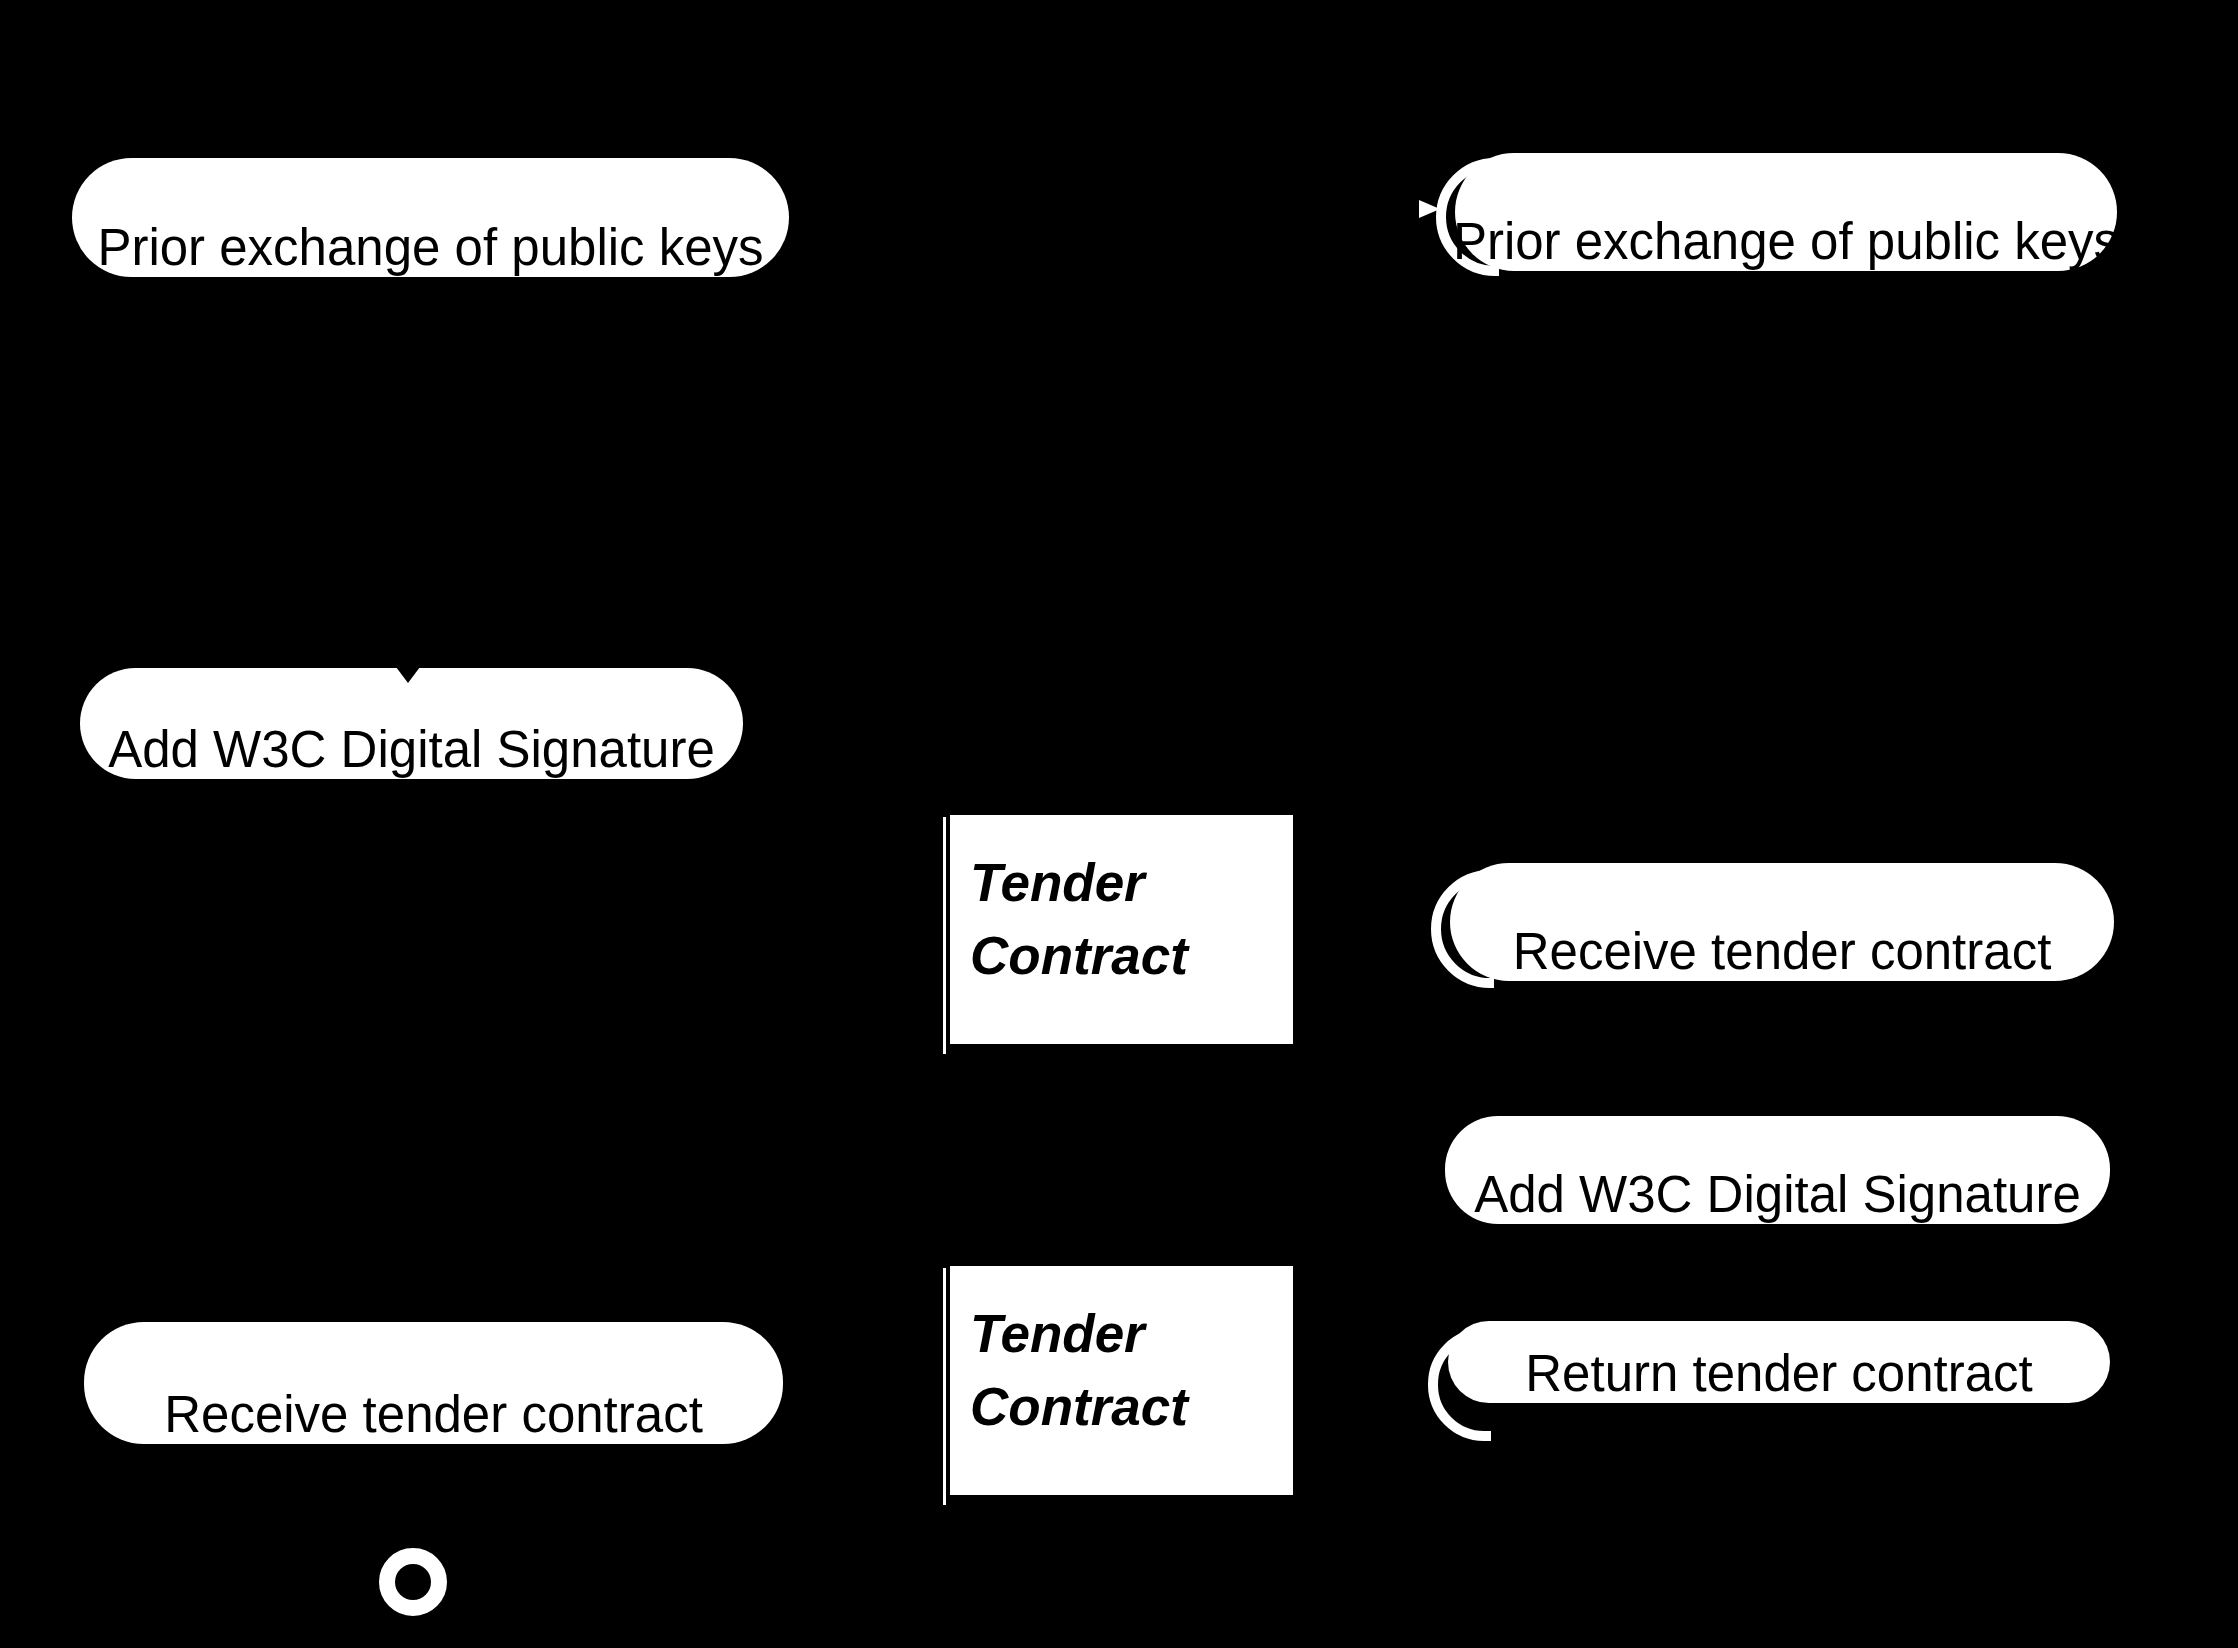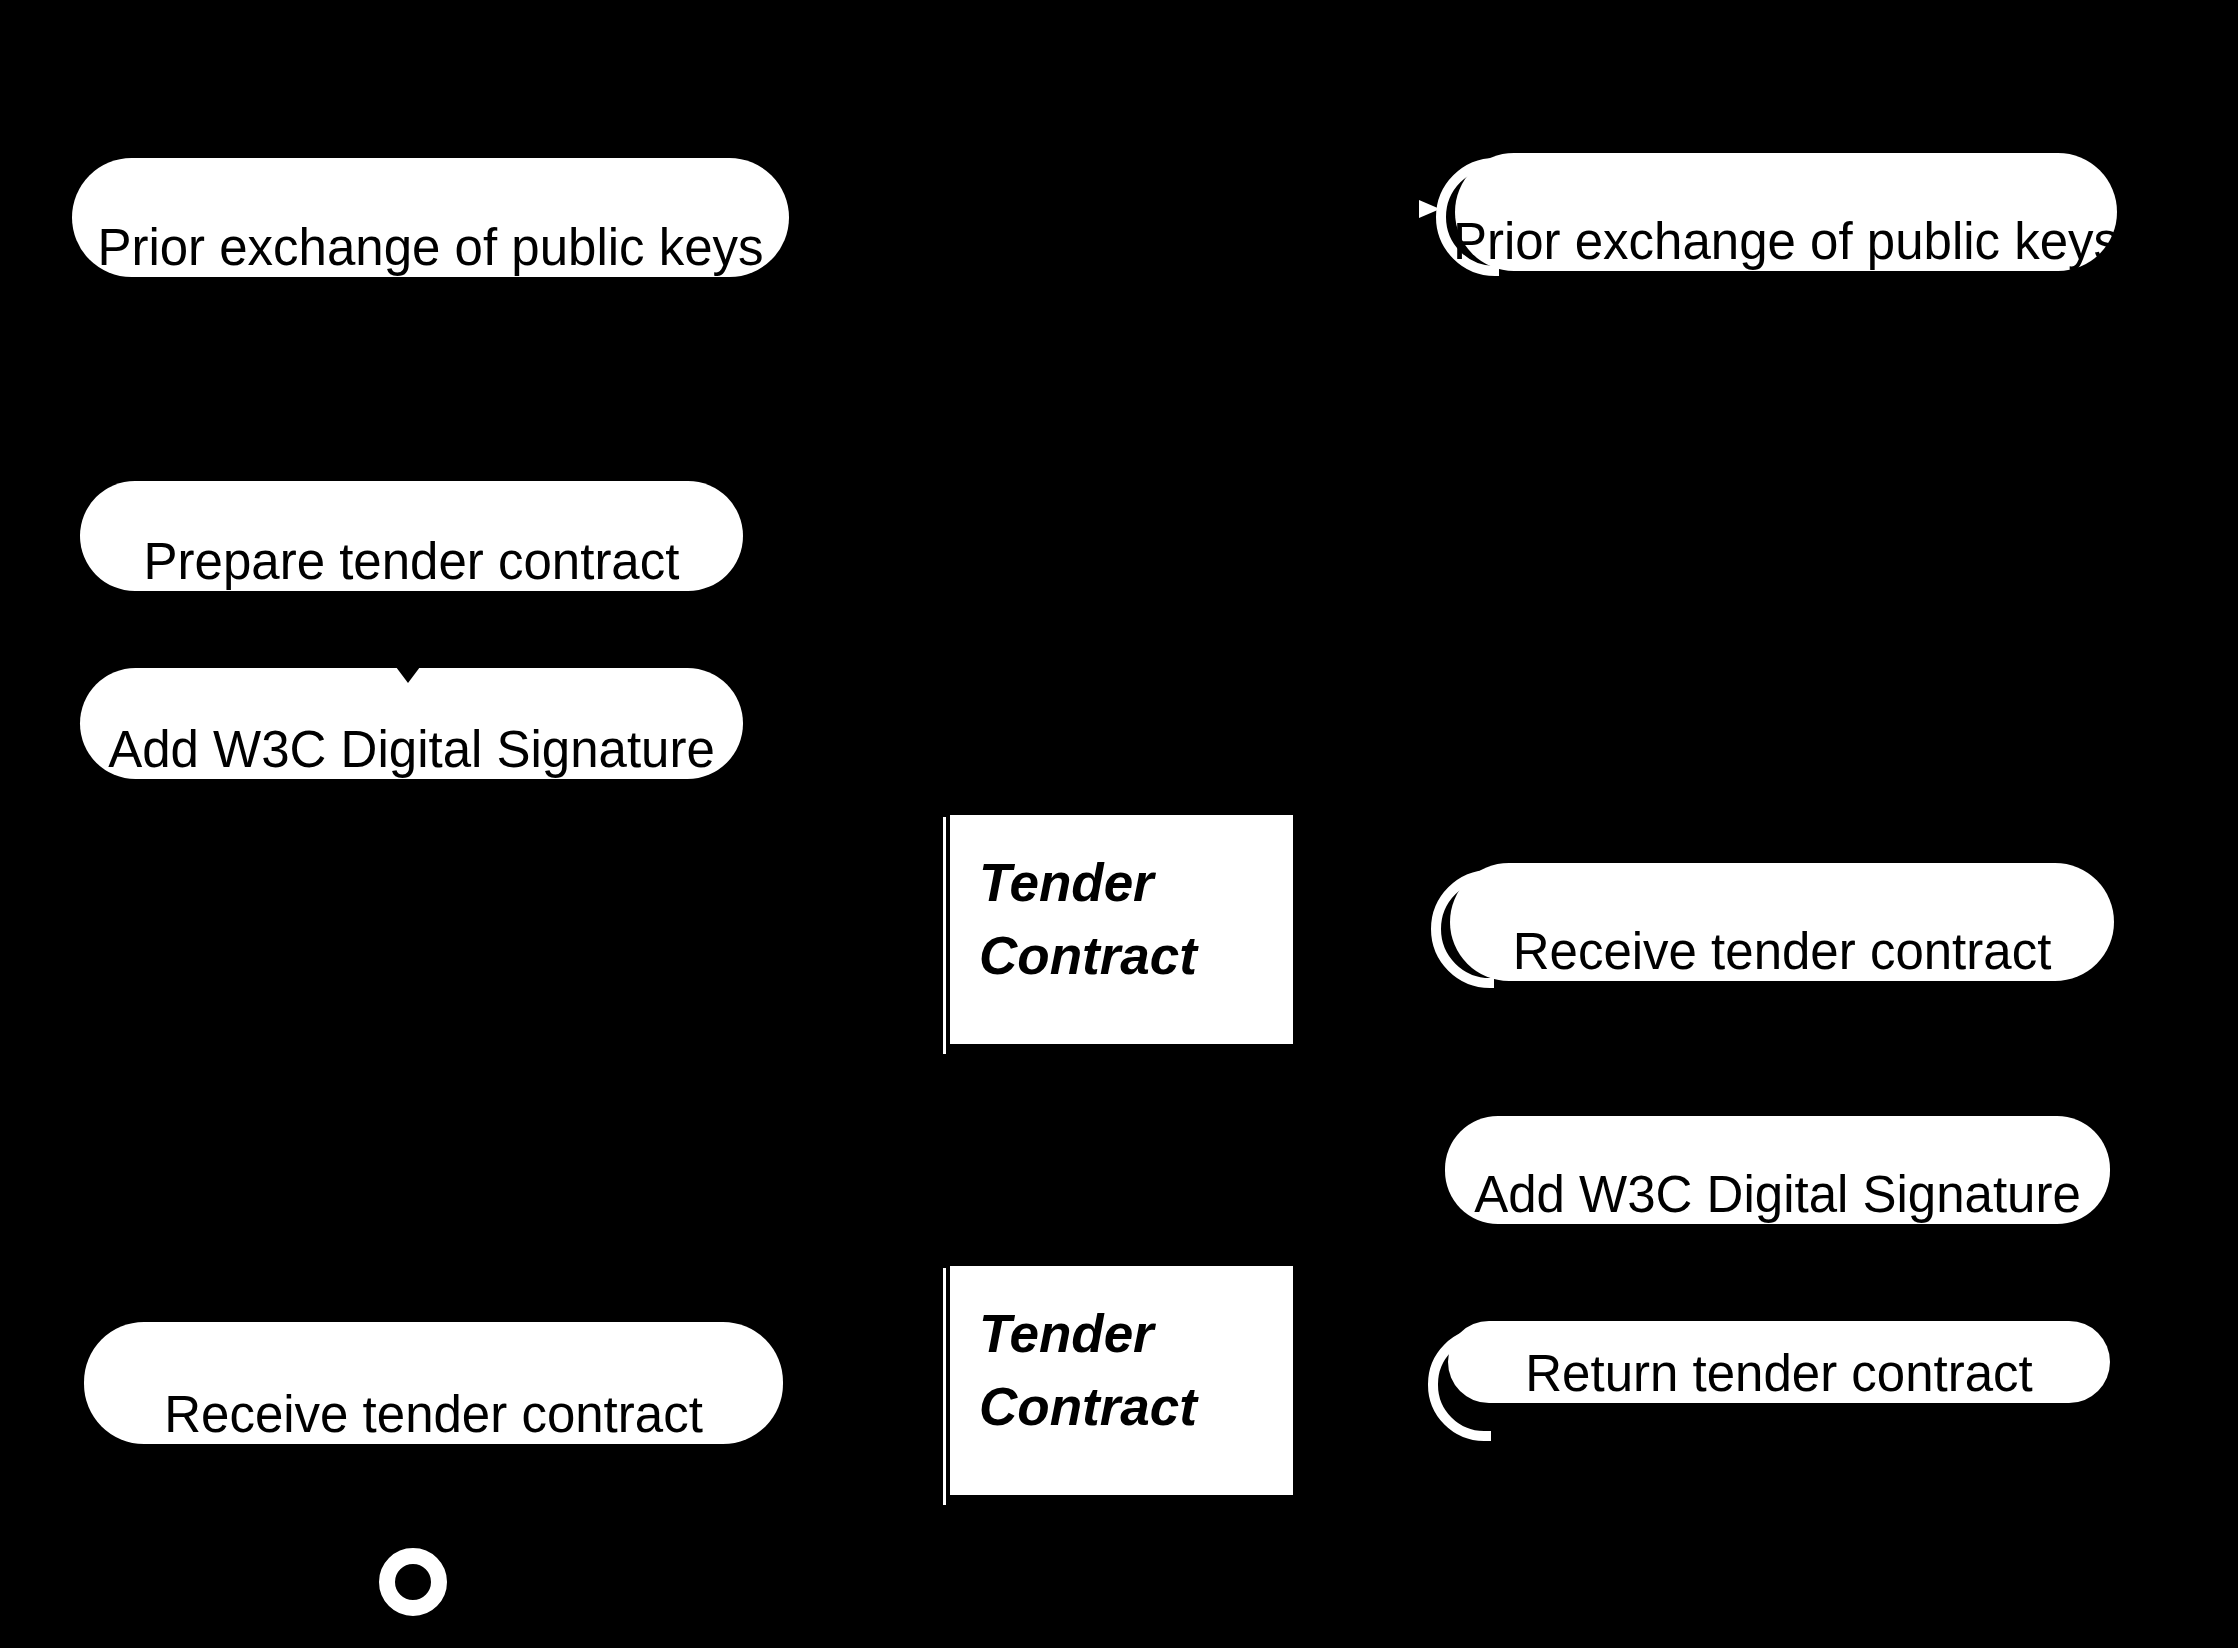--- a/index.html
+++ b/index.html
@@ -18,21 +18,21 @@
   .pill{
     position:absolute;background:var(--fill);color:var(--ink);
     display:flex;align-items:flex-end;justify-content:center;
     font-size:51px;white-space:nowrap;z-index:3;
   }
 
   
   .obj{
     position:absolute;background:var(--fill);color:var(--ink);
     font-weight:bold;font-style:italic;font-size:53px;line-height:73px;
-    padding:31px 0 0 29px;box-sizing:border-box;z-index:3;
+    padding:31px 0 0 20px;box-sizing:border-box;z-index:3;
   }
   .obj .offset-line{
     position:absolute;left:-7px;top:2.1px;width:2.8px;height:calc(100% + 8.3px);
     background:var(--fill);
   }
 
   
   .paren{
     position:absolute;border:10.4px solid var(--fill);background:var(--bg);
     box-sizing:border-box;z-index:2;
@@ -62,23 +62,20 @@
 </style>
 </head>
 <body>
 
 <div class="canvas">
 
   <div class="pill" style="left:72px;top:158px;width:717px;height:119px;border-radius:60px;">
     <span>Prior exchange of public keys</span>
   </div>
 
-  <div class="pill" style="left:80px;top:481px;width:663px;height:110px;border-radius:55px;">
-    <span>Prepare tender contract</span>
-  </div>
 
   <div class="pill" style="left:80px;top:668px;width:663px;height:111px;border-radius:56px;">
     <span class="notch" style="left:316px;top:-1.4px;"></span>
     <span>Add W3C Digital Signature</span>
   </div>
 
 
   <div class="pill" style="left:84px;top:1322px;width:699px;height:122px;border-radius:60px;">
     <span>Receive tender contract</span>
   </div>

